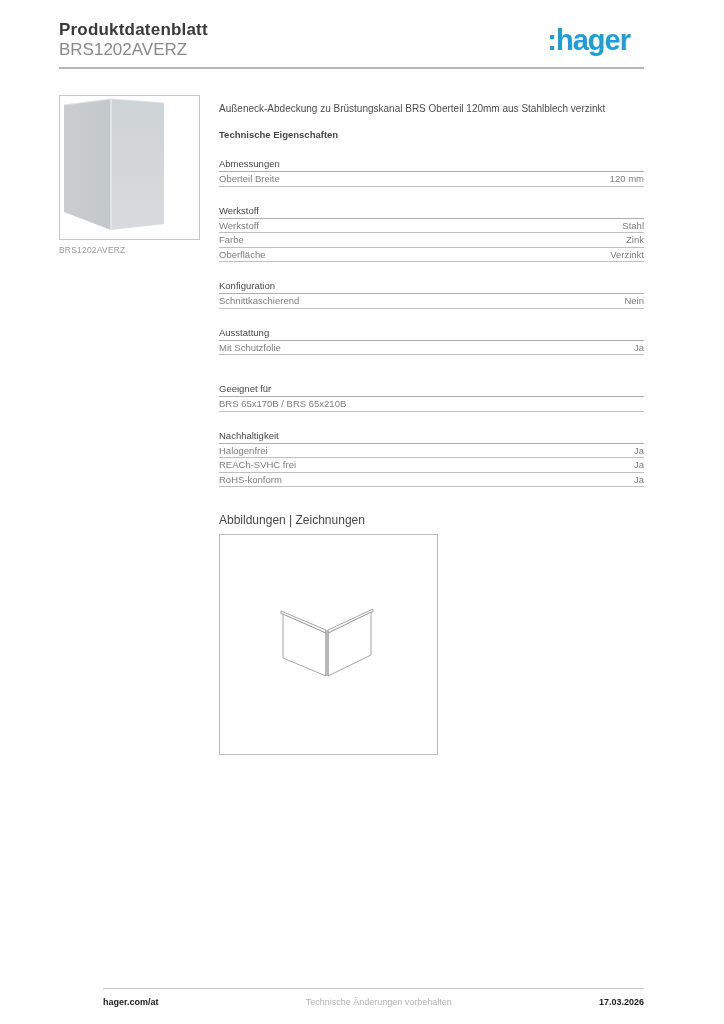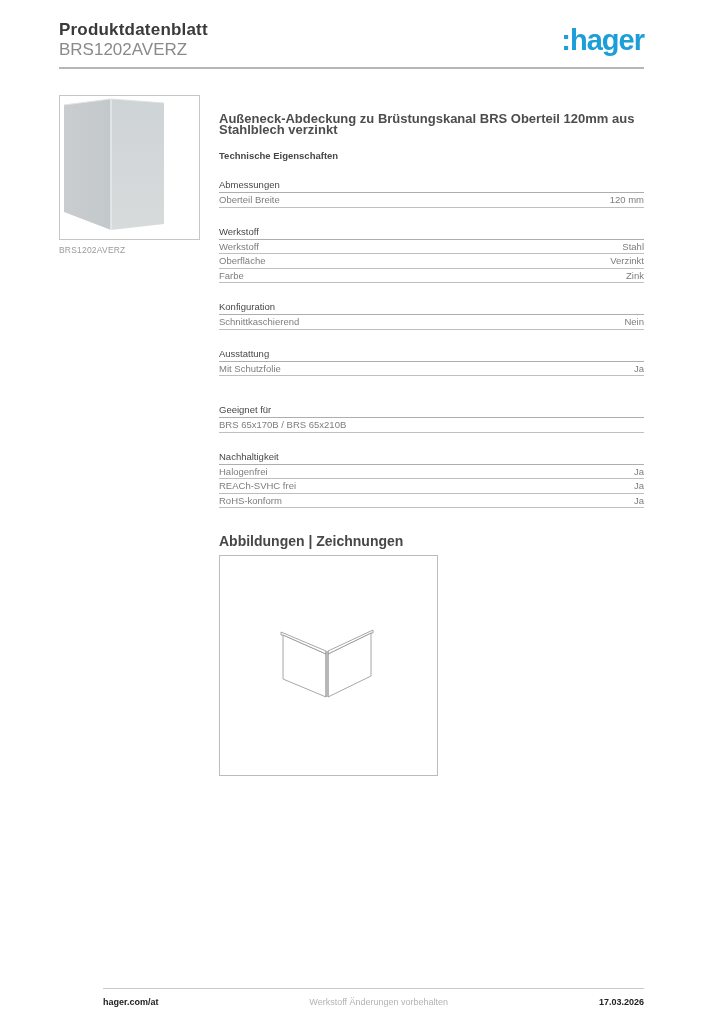--- a/index.html
+++ b/index.html
@@ -20,21 +20,21 @@
   }
   .doc-title {
     font-size: 17px; font-weight: bold; color: #3a3a3a;
     letter-spacing: 0.2px; line-height: 20px;
   }
   .doc-code {
     font-size: 17px; font-weight: normal; color: #8a8a8a;
     line-height: 19px;
   }
   .brand-logo {
-    position: absolute; top: 24px; right: 48px;
+    position: absolute; top: 24px; right: 62px;
     font-size: 29px; font-weight: bold; letter-spacing: -1px;
     color: #1b9ed9;
   }
   .header-rule {
     margin: 8px 48px 0 59px;
     border: none; border-top: 2px solid #b6b6b6;
   }
 
   
   .content {
@@ -48,22 +48,22 @@
     border: 1px solid #c6c6c6;
     background: #ffffff;
   }
   .image-caption {
     margin-top: 5px;
     font-size: 8.5px; color: #9a9a9a; letter-spacing: 0.2px;
   }
   .right-col { flex: 1; min-width: 0; }
 
   .description {
-    margin-top: 18px;
-    font-size: 13px; font-weight: bold; color: #4d4d4d;
+    margin-top: 8px;
+    font-size: 10px; font-weight: normal; color: #4d4d4d;
     line-height: 11px;
   }
   .tech-title {
     margin-top: 15px;
     font-size: 9.5px; font-weight: bold; color: #474747;
     line-height: 11px;
   }
 
   .spec-section { margin-top: 18px; }
   .spec-section.gap-lg { margin-top: 28px; }
@@ -77,21 +77,21 @@
     font-size: 9.5px; color: #7d7d7d;
     line-height: 10.5px;
     padding: 2px 0 1px 0;
     border-bottom: 1px solid #bfbfbf;
   }
   .spec-label { white-space: nowrap; }
   .spec-value { white-space: nowrap; text-align: right; }
 
   .drawings-title {
     margin-top: 28px;
-    font-size: 14px; font-weight: bold; color: #474747;
+    font-size: 12px; font-weight: normal; color: #474747;
     line-height: 11px;
   }
   .drawing-box {
     margin-top: 8px;
     width: 219px; height: 221px;
     border: 1px solid #bcbcbc;
     background: #ffffff;
     display: block;
   }
 
@@ -163,26 +163,26 @@
         </div>
       </section>
 
       <section class="spec-section">
         <h3 class="spec-title">Werkstoff</h3>
         <div class="spec-row">
           <span class="spec-label">Werkstoff</span>
           <span class="spec-value">Stahl</span>
         </div>
         <div class="spec-row">
+          <span class="spec-label">Farbe</span>
+          <span class="spec-value">Zink</span>
+        </div>
+        <div class="spec-row">
           <span class="spec-label">Oberfläche</span>
           <span class="spec-value">Verzinkt</span>
-        </div>
-        <div class="spec-row">
-          <span class="spec-label">Farbe</span>
-          <span class="spec-value">Zink</span>
         </div>
       </section>
 
       <section class="spec-section">
         <h3 class="spec-title">Konfiguration</h3>
         <div class="spec-row">
           <span class="spec-label">Schnittkaschierend</span>
           <span class="spec-value">Nein</span>
         </div>
       </section>
@@ -238,18 +238,18 @@
         </svg>
       </div>
 
     </div>
   </div>
 
   <div class="footer">
     <hr class="footer-rule">
     <div class="footer-row">
       <a href="#" class="footer-link">hager.com/at</a>
-      <span class="footer-notice">Werkstoff Änderungen vorbehalten</span>
+      <span class="footer-notice">Technische Änderungen vorbehalten</span>
       <span class="footer-date">17.03.2026</span>
     </div>
   </div>
 
 </div>
 
 </body></html>

